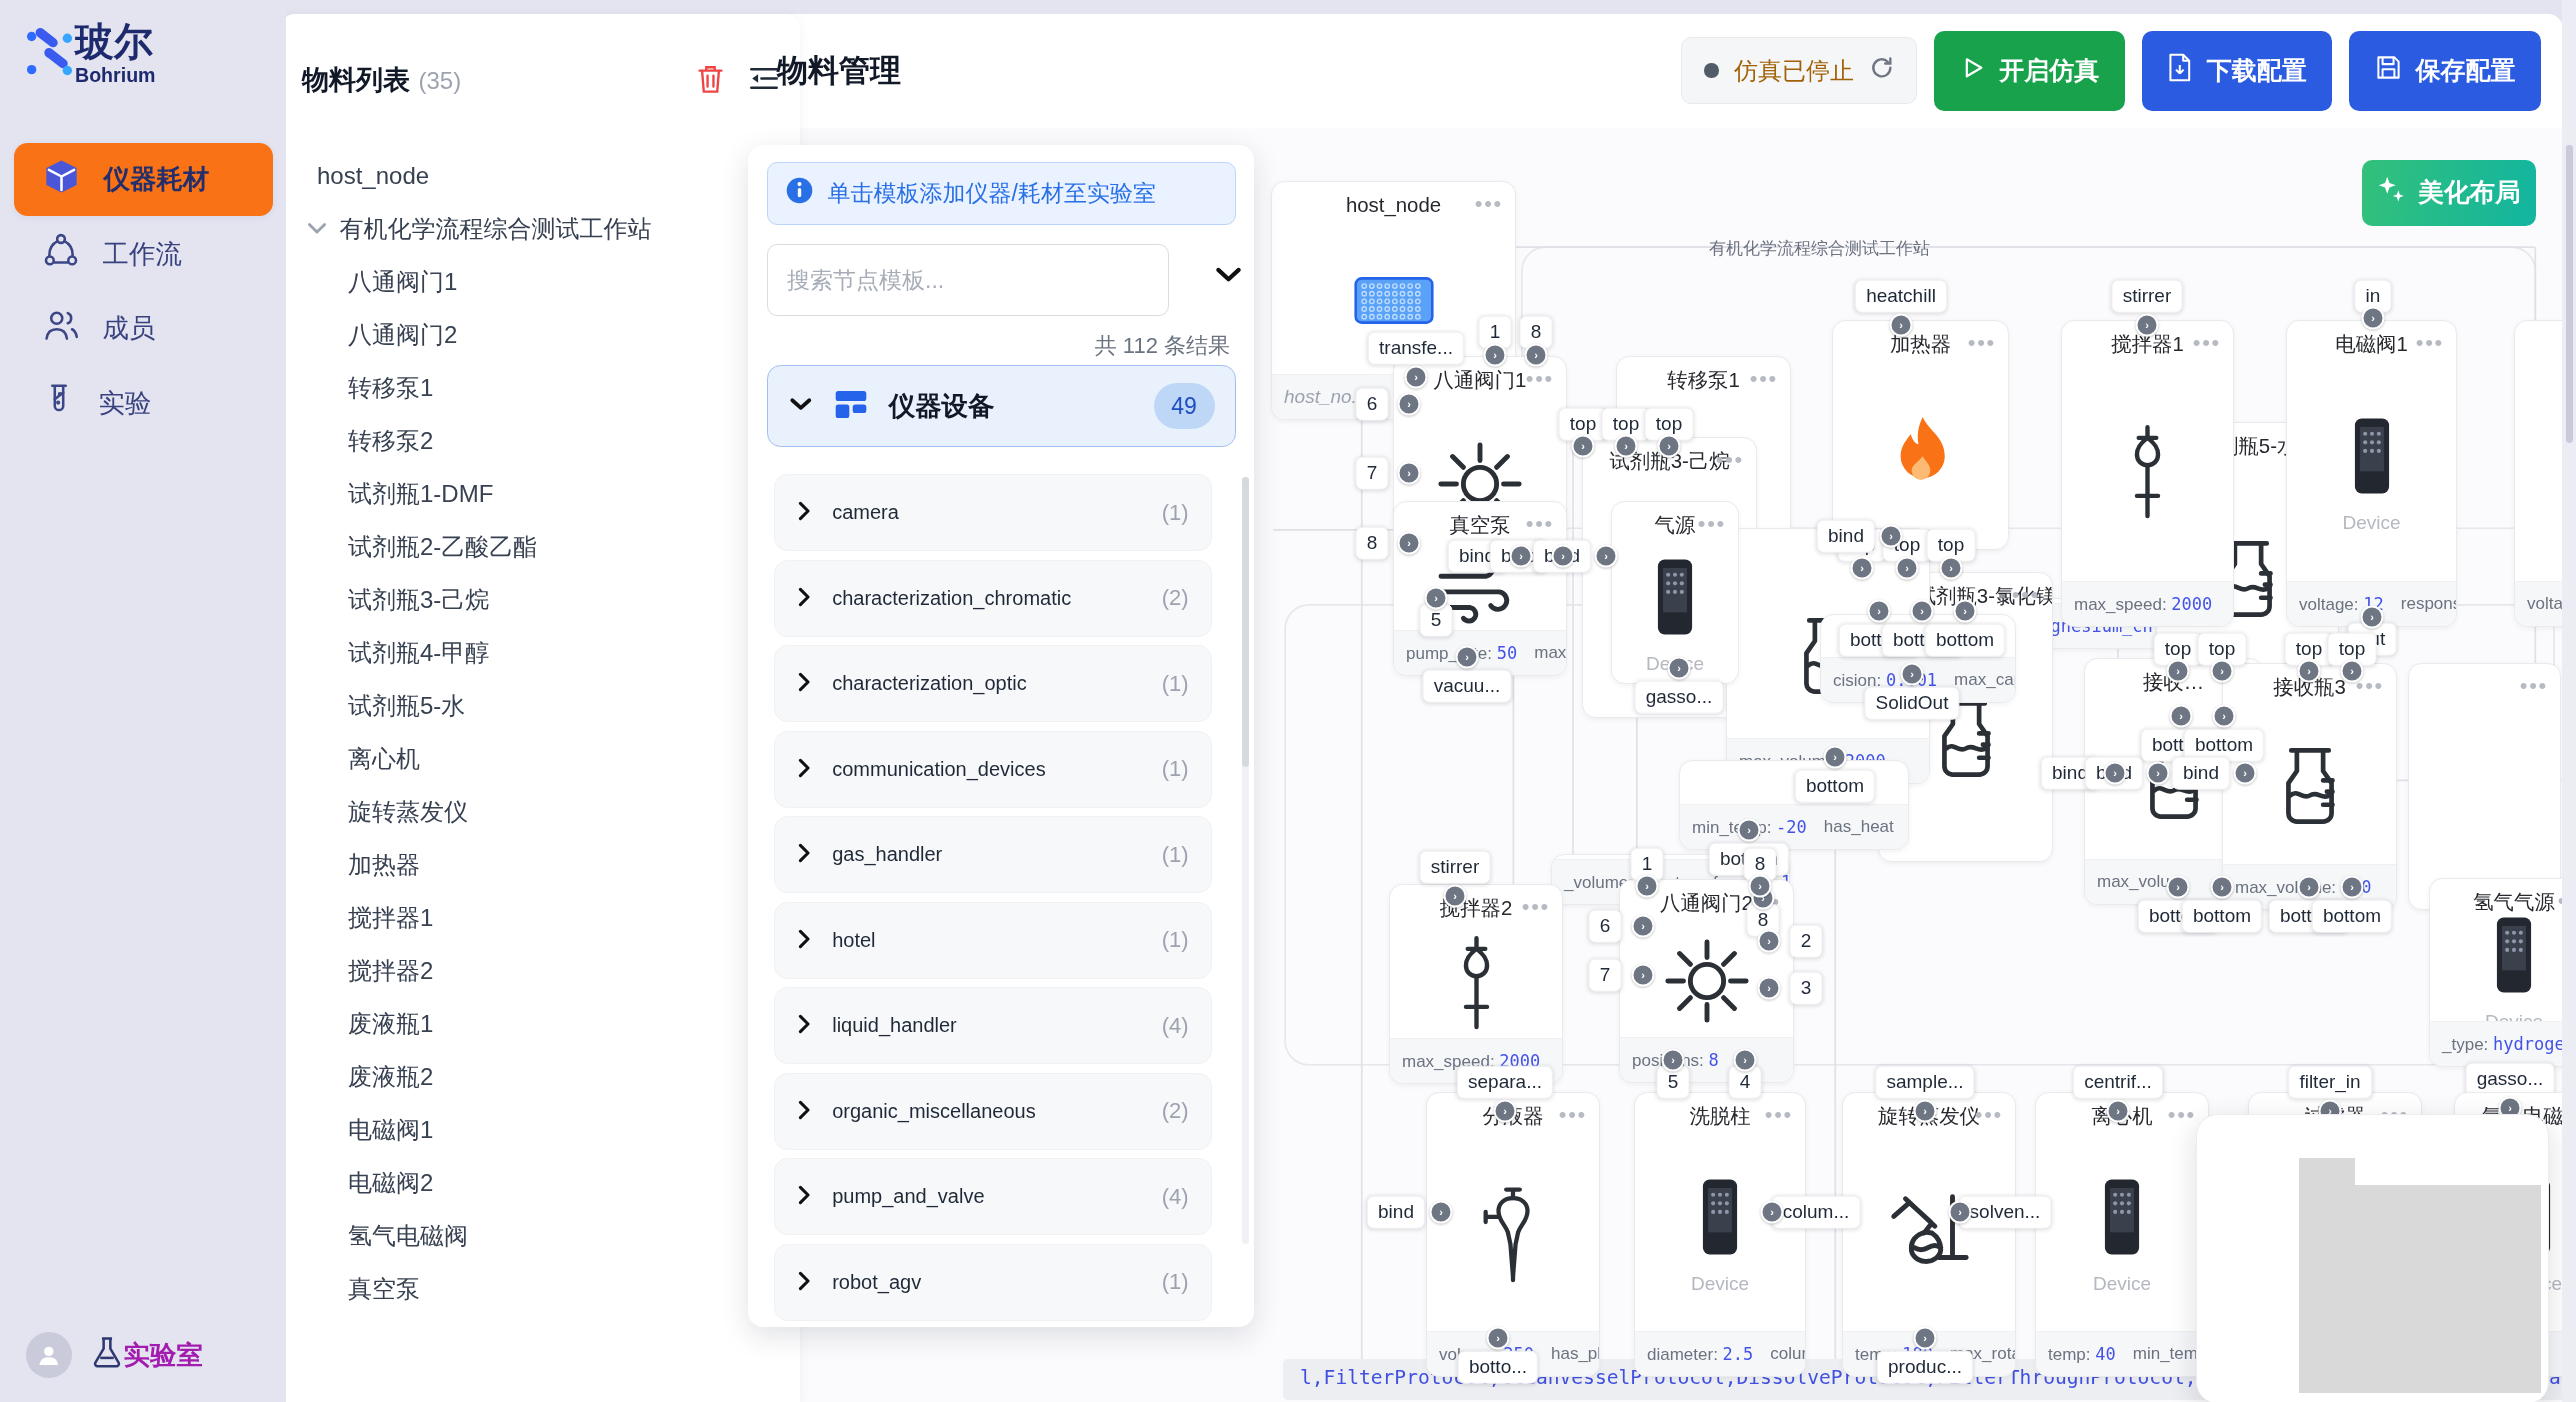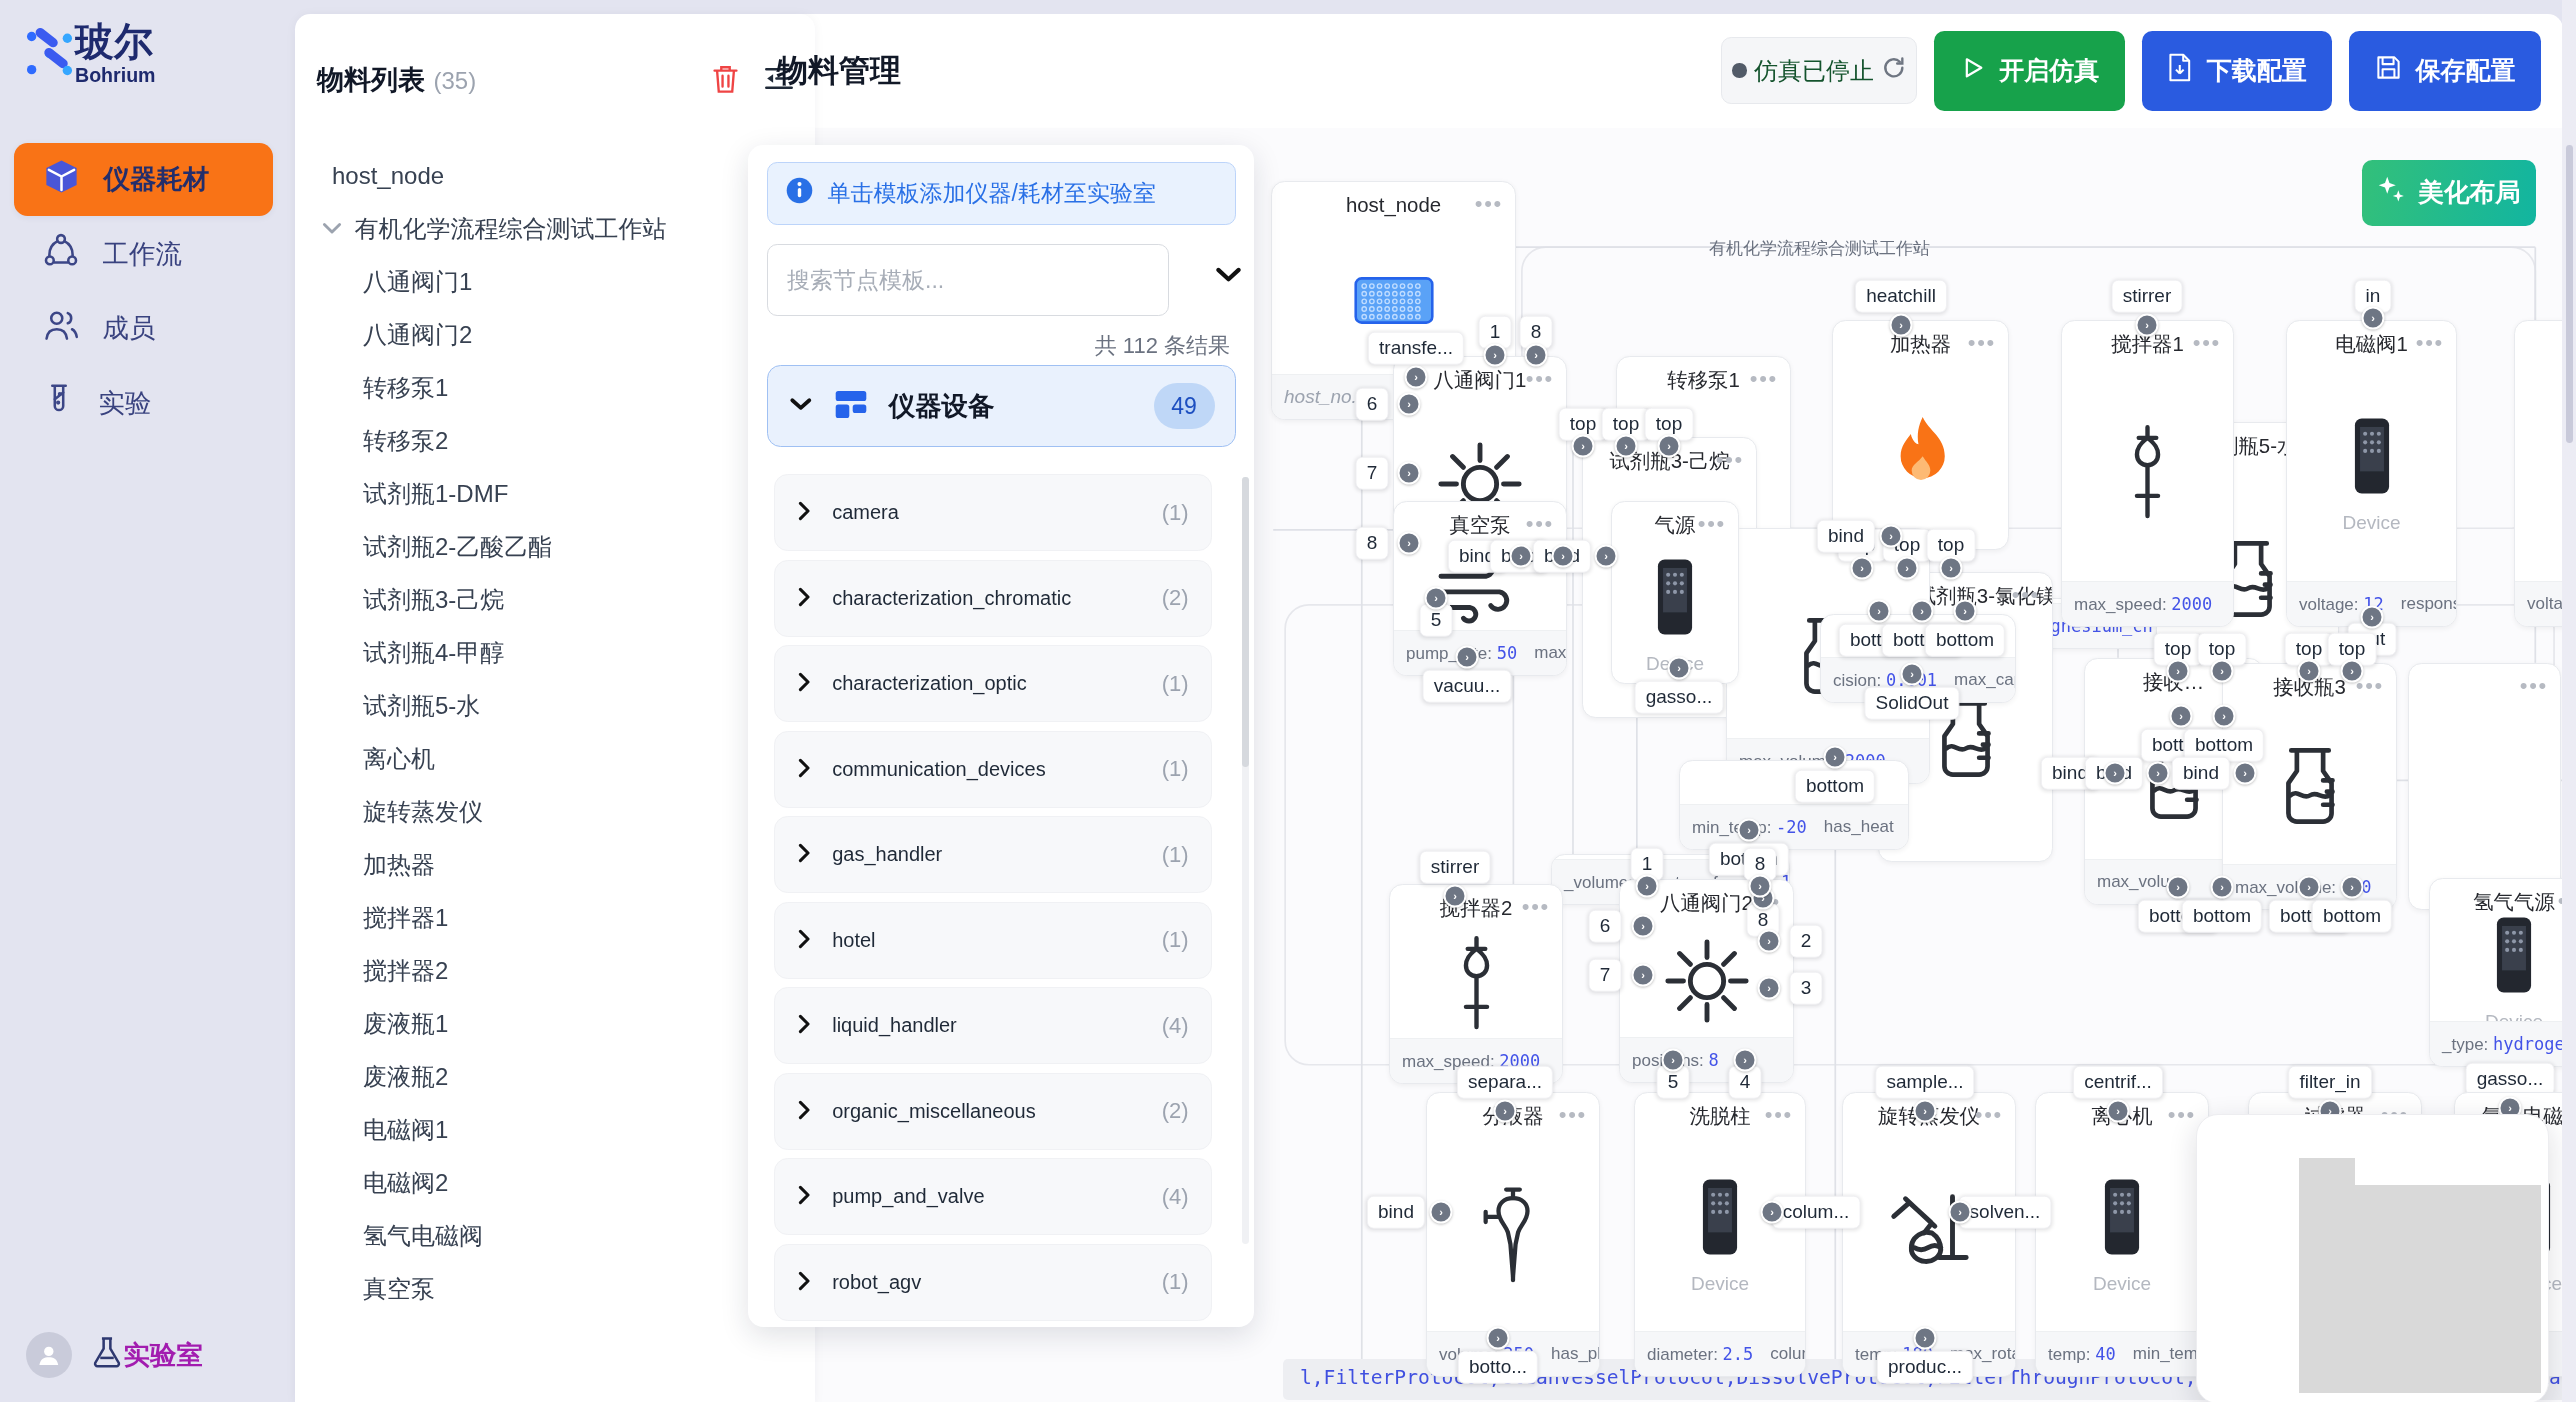--- a/index.html
+++ b/index.html
@@ -11,39 +11,39 @@
   .logo-name{font-size:39px;font-weight:bold;color:#1e2a6e;line-height:1;}
   .logo-sub{font-size:19.6px;font-weight:bold;color:#1e2a6e;margin-top:3.4px;}
   .nav{position:absolute;left:13.6px;top:143px;width:259px;display:flex;flex-direction:column;gap:1.7px;}
   .nav-item{height:73px;display:flex;align-items:center;gap:24px;padding-left:29px;border-radius:13.6px;
             font-size:26.4px;font-weight:500;color:#39427f;cursor:pointer;}
   .nav-item.active{background:#f97316;font-weight:bold;color:#232e6b;box-shadow:0 1.7px 6.8px rgba(40,45,90,.06);}
   .side-foot{position:absolute;left:25.6px;bottom:24px;display:flex;align-items:center;gap:19px;}
   .avatar{width:46px;height:46px;border-radius:50%;background:#c9cbda;display:flex;align-items:center;justify-content:center;}
   .lab-label{font-size:26.4px;font-weight:bold;color:#a21caf;display:flex;align-items:center;gap:1px;}
   
-  .mpanel{position:absolute;left:295px;top:13.6px;width:520px;height:1389px;background:#fff;border-radius:15.3px 15.3px 0 0;
+  .mpanel{position:absolute;left:280px;top:13.6px;width:520px;height:1389px;background:#fff;border-radius:15.3px 15.3px 0 0;
           z-index:10;box-shadow:0 1.7px 10.2px rgba(30,35,60,.05);}
   .mhead{position:absolute;left:0;top:0;width:100%;height:102px;}
   .mtitle{position:absolute;left:22px;top:48px;font-size:27px;font-weight:bold;color:#111827;}
   .mcount{font-size:24px;font-weight:normal;color:#9ca3af;margin-left:8.5px;}
   .micons{position:absolute;right:20.4px;top:49px;display:flex;gap:22px;align-items:center;}
   .tree{position:absolute;left:0;top:136px;width:100%;}
   .trow{height:53px;display:flex;align-items:center;font-size:24px;color:#374151;cursor:pointer;}
   .trow .chev{margin:0 12px 0 25.6px;}
   .trow.root{padding-left:37px;}
   .trow.leaf{padding-left:68px;}
   
   .maincard{position:absolute;left:755px;top:13.6px;width:1808px;height:1389px;background:#fff;border-radius:15.3px 15.3px 0 0;}
   .mainhead{position:absolute;left:755px;top:13.6px;width:1808px;height:114px;display:flex;align-items:center;
             padding:0 22px;box-sizing:border-box;z-index:45;}
   .ptitle{font-size:31px;font-weight:bold;color:#111827;}
   .hbtns{margin-left:auto;display:flex;gap:17px;align-items:center;}
-  .status-pill{display:flex;align-items:center;gap:7px;background:#f5f6f8;border:1.7px solid #e7e9ed;border-radius:10.2px;
-               height:65px;padding:0 10px;font-size:24px;color:#14532d;cursor:pointer;}
+  .status-pill{display:flex;align-items:center;gap:15px;background:#f5f6f8;border:1.7px solid #e7e9ed;border-radius:10.2px;
+               height:65px;padding:0 22px;font-size:24px;color:#a16207;cursor:pointer;}
   .sdot{width:14.5px;height:14.5px;border-radius:50%;background:#525b68;}
   .btn{height:80px;border-radius:10.2px;padding:0 25.6px;display:flex;align-items:center;gap:13.6px;
        font-size:25px;font-weight:600;color:#fff;border:none;cursor:pointer;}
   .btn.green{background:#17a24b;}
   .btn.blue{background:#2a5be0;}
   
   .canvas{position:absolute;left:755px;top:128px;width:1808px;height:1274px;background:#fbfbfd;overflow:hidden;}
   .edges{position:absolute;left:0;top:0;z-index:0;}
   .ws-label{position:absolute;left:954px;top:109px;width:221px;text-align:center;font-size:17px;color:#6b7280;z-index:1;}
   .node{position:absolute;background:#fff;border:1.7px solid #e8eaee;border-radius:13.6px;

